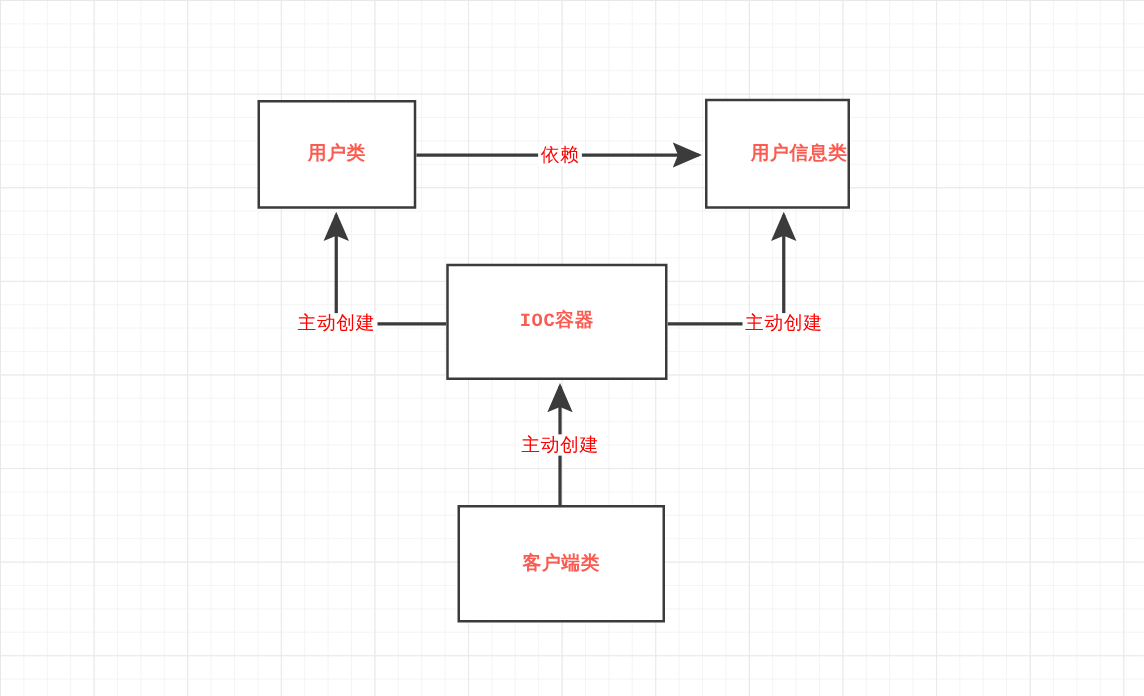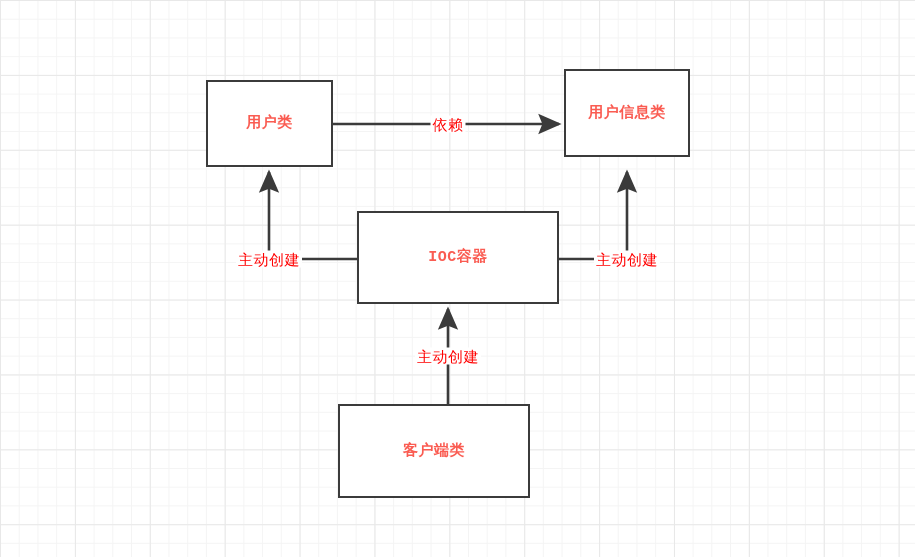--- a/index.html
+++ b/index.html
@@ -99,29 +99,29 @@
 
     <g>
       <line x1="448" y1="404" x2="448" y2="309" stroke="#3b3b3b" stroke-width="2.6" marker-end="url(#arrowhead)"></line>
     </g>
   </svg>
 
   <div class="node" style="left:206px; top:80px; width:127px; height:87px;">
     <span class="node-label">用户类</span>
   </div>
 
-  <div class="node" style="left:564px; top:69px; width:126px; height:88px;">
+  <div class="node" style="left:564px; top:79px; width:116px; height:88px;justify-content:flex-end;">
     <span class="node-label">用户信息类</span>
   </div>
 
-  <div class="node" style="left:357px; top:211px; width:202px; height:93px;">
+  <div class="node" style="left:357px; top:211px; width:177px; height:93px;">
     <span class="node-label">IOC容器</span>
   </div>
 
-  <div class="node" style="left:338px; top:404px; width:192px; height:94px;">
+  <div class="node" style="left:366px; top:404px; width:166px; height:94px;">
     <span class="node-label">客户端类</span>
   </div>
 
   <div class="edge-label" style="left:448px; top:124px;">依赖</div>
 
   <div class="edge-label" style="left:269px; top:259px;">主动创建</div>
 
   <div class="edge-label" style="left:627px; top:259px;">主动创建</div>
 
   <div class="edge-label" style="left:448px; top:356px;">主动创建</div>

